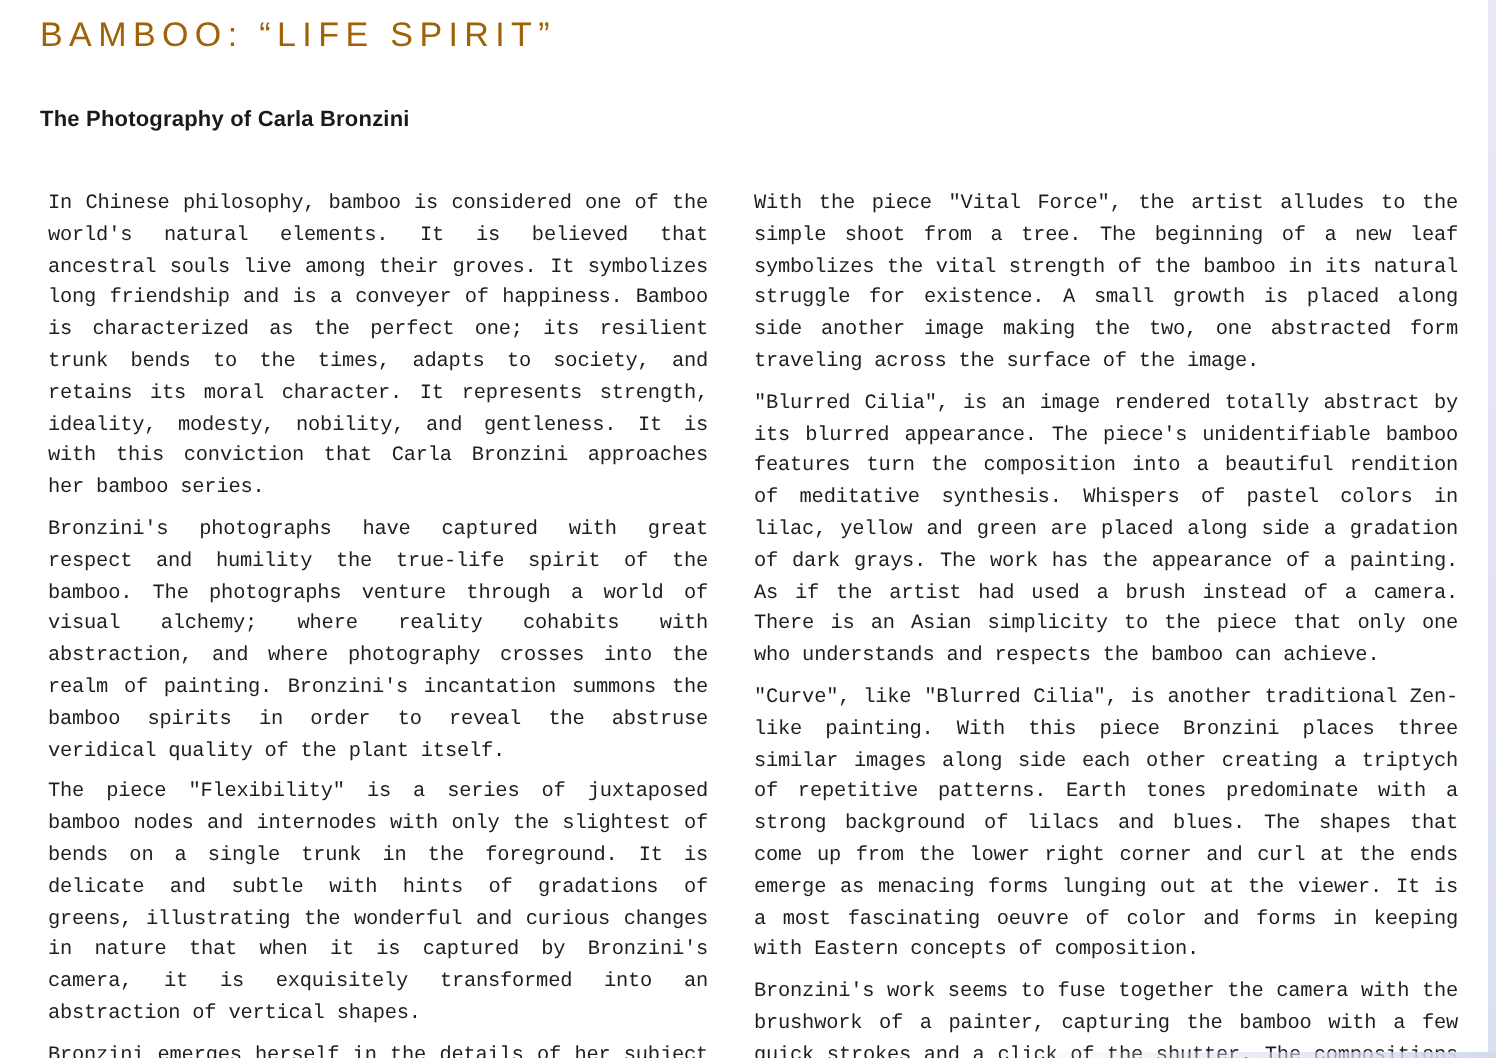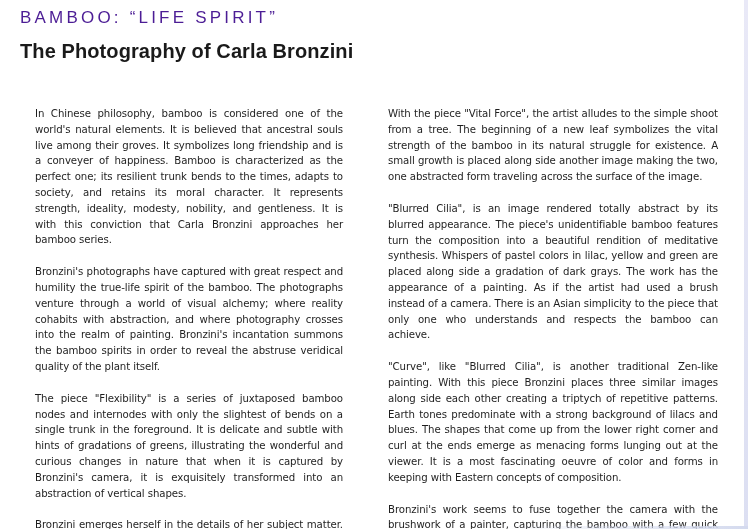--- a/index.html
+++ b/index.html
@@ -5,38 +5,38 @@
   html, body { margin: 0; padding: 0; }
   body {
     width: 748px; height: 529px; overflow: hidden; position: relative;
     background: #ffffff; color: #1c1c1c;
     font-family: "DejaVu Sans", "Liberation Sans", sans-serif;
   }
   .page { position: absolute; inset: 0; }
   .title {
     position: absolute; left: 20px; top: 8px;
     font-family: "Liberation Sans", sans-serif; font-size: 17px;
-    letter-spacing: 3.2px; color: #4c1d95; font-weight: normal;
+    letter-spacing: 3.2px; color: #a16207; font-weight: normal;
     margin: 0; white-space: nowrap;
   }
   .subtitle {
-    position: absolute; left: 20px; top: 40px;
-    font-family: "Liberation Sans", sans-serif; font-size: 20px;
+    position: absolute; left: 20px; top: 54px;
+    font-family: "Liberation Sans", sans-serif; font-size: 11px;
     font-weight: bold; color: #1a1a1a; margin: 0; white-space: nowrap;
     letter-spacing: 0.1px;
     text-align: center;
   }
   .col {
     position: absolute; top: 90px;
     font-size: 10.2px; line-height: 15.8px; text-align: justify;
     color: #1e1e1e; letter-spacing: -0.1px;
   }
   .col-left { left: 19px; width: 340px; }
   .col-right { left: 372px; width: 362px; }
-  .col p { margin: 16px; text-align: justify; text-align-last: left; }
+  .col p { margin: 5px; text-align: justify; text-align-last: left; font-family: Liberation Mono, monospace; }
   .edge-right {
     position: absolute; right: 0; top: 0; width: 4px; height: 529px;
     background: linear-gradient(#e9e9f7, #dcdff2);
   }
   .edge-bottom {
     position: absolute; left: 500px; right: 0; bottom: 0; height: 3px;
     background: linear-gradient(90deg, rgba(220,225,242,0), #d4daee);
   }
 </style>
 </head>

